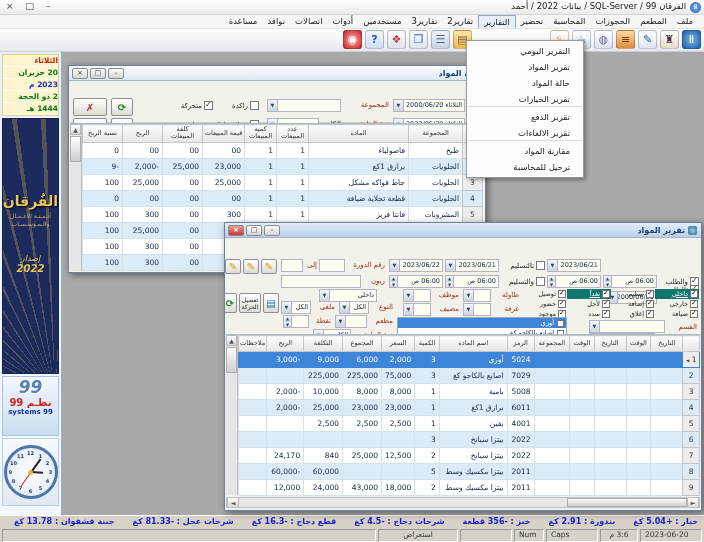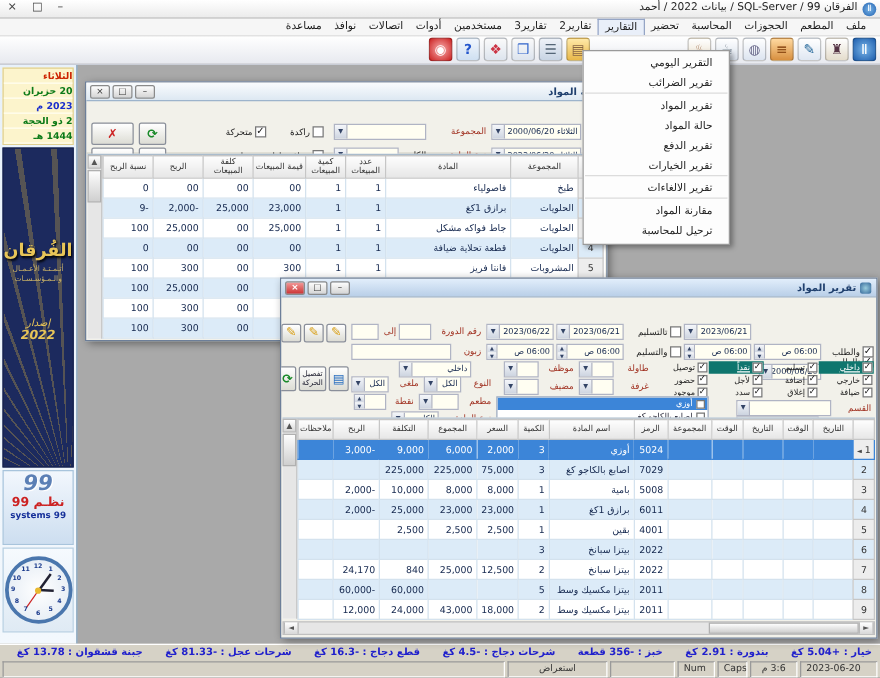--- a/index.html
+++ b/index.html
@@ -191,25 +191,24 @@
       <span class="tbi ic-burger">≡</span>
       <span class="tbi ic-cloche">◍</span>
       <span class="tbi ic-waiter">☕</span>
       <span class="tbi ic-tables">♨</span>
     </div>
 </div>
 
 <div id="popup">
 
     <div class="pi">التقرير اليومي</div>
-    <div class="pi sep">تقرير الضرائب</div>
     <div class="pi">تقرير المواد</div>
     <div class="pi">حالة المواد</div>
+    <div class="pi sep">تقرير الخيارات</div>
     <div class="pi">تقرير الدفع</div>
-    <div class="pi sep">تقرير الخيارات</div>
     <div class="pi sep">تقرير الالغاءات</div>
     <div class="pi">مقارنة المواد</div>
     <div class="pi">ترحيل للمحاسبة</div>
   </div>
 
 <div id="desktop">
 
   <div id="sidebar">
     <div class="dpanel">
       <div class="drow c-red">الثلاثاء</div>
@@ -888,17 +887,17 @@
 
 <div id="statusbar">
   <div class="ticker">
     
   <span class="tick">خيار : +5.04 كغ</span><span class="tick">بندورة : 2.91 كغ</span><span class="tick">خبز : -356 قطعة</span><span class="tick">شرحات دجاج : -4.5 كغ</span><span class="tick">قطع دجاج : -16.3 كغ</span><span class="tick">شرحات عجل : -81.33 كغ</span><span class="tick">جبنة قشقوان : 13.78 كغ</span></div>
   <div class="sbrow">
     <span class="sp grow"></span>
     <span class="sp ar" style="width:80px;">استعراض</span>
     <span class="sp" style="width:52px;"></span>
     <span class="sp" style="width:30px;">Num</span>
-    <span class="sp" style="width:24px;">Caps</span>
+    <span class="sp" style="width:52px;">Caps</span>
     <span class="sp ar" style="width:38px;">3:6 م</span>
     <span class="sp" style="width:62px;">2023-06-20</span>
   </div>
 </div>
 
 </body></html>

